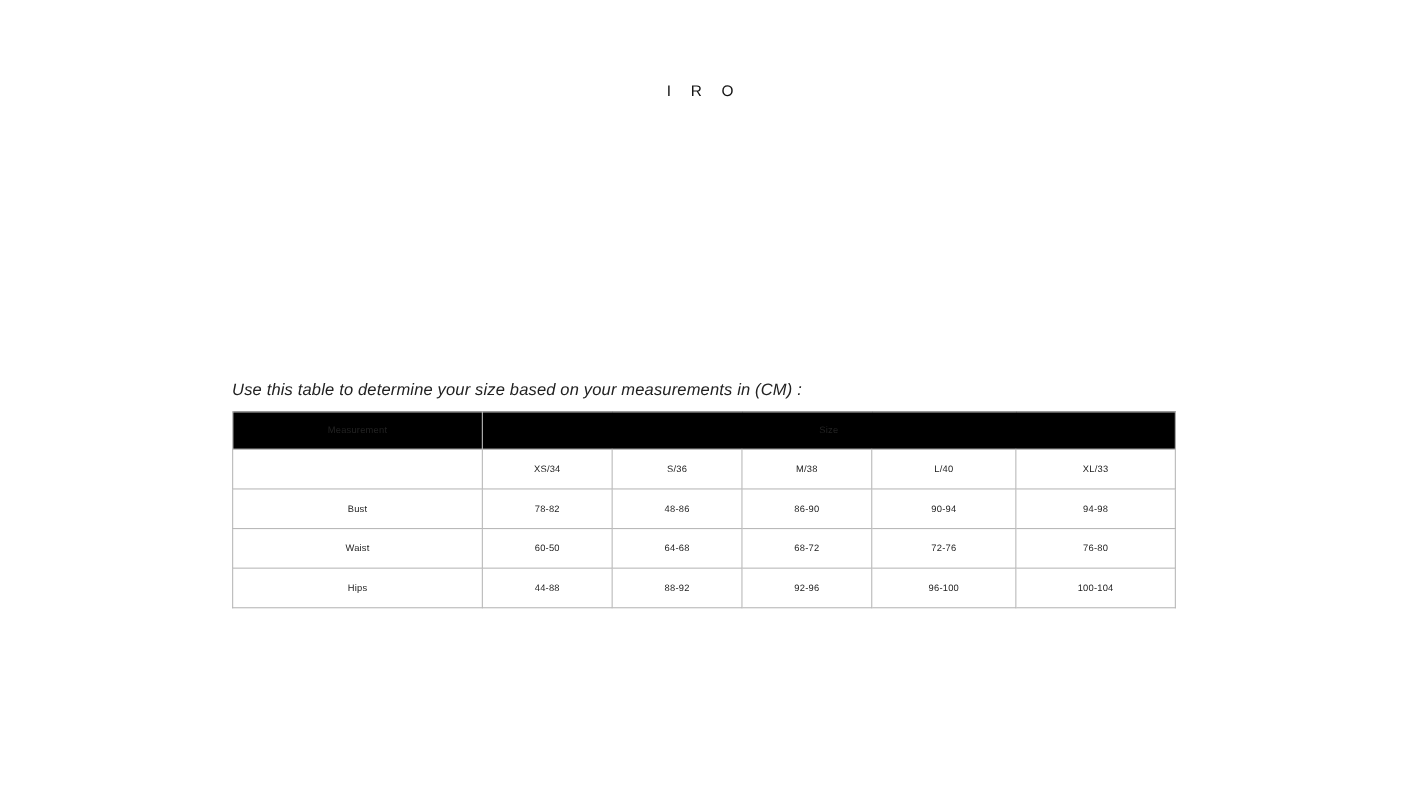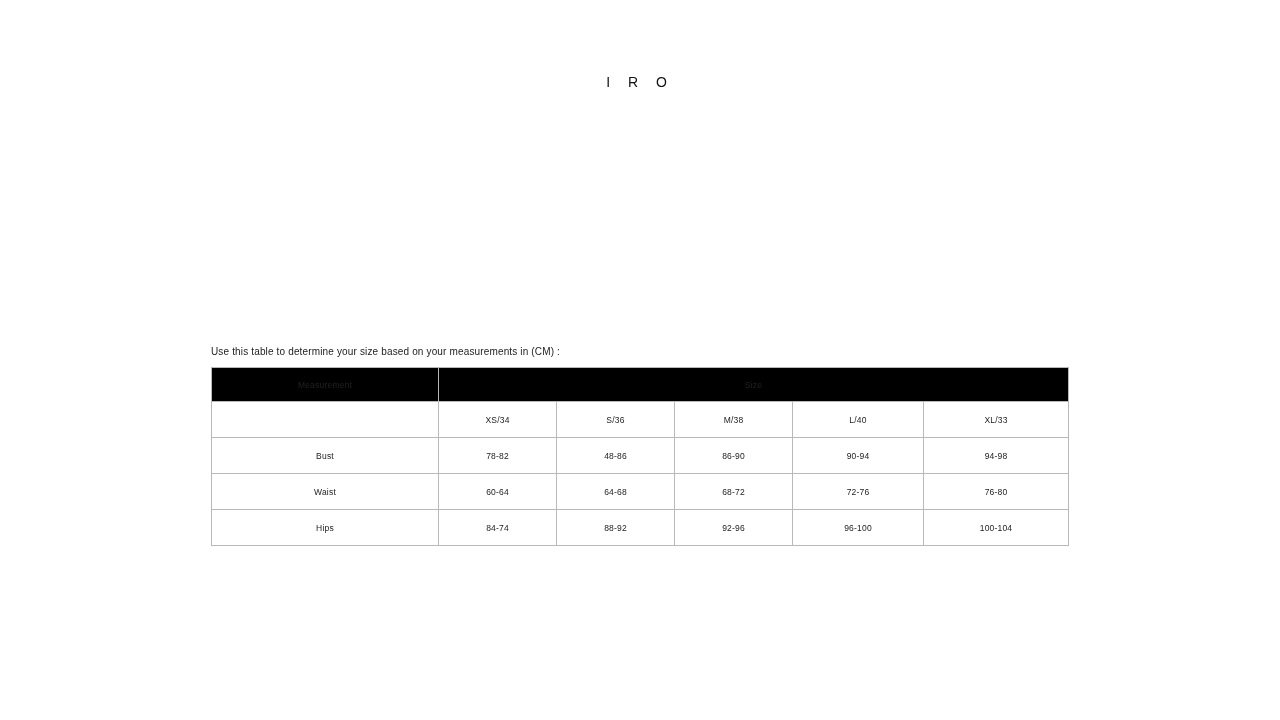--- a/index.html
+++ b/index.html
@@ -29,25 +29,26 @@
   }
 
   .content {
     position: absolute;
     left: 211px;
     top: 345px;
     width: 857px;
   }
 
   .intro-text {
-    font-size: 10px;
+    font-size: 15px;
     color: #222222;
     letter-spacing: 0.15px;
     margin: 0 0 9px 0;
     line-height: 1.3;
+    font-style: italic;
   }
 
   table.size-table {
     border-collapse: collapse;
     width: 857px;
     table-layout: fixed;
     border-radius: 14px;
   }
 
   table.size-table td,
@@ -119,29 +120,29 @@
       <tr class="body-row">
         <td class="row-label">Bust</td>
         <td>78-82</td>
         <td>48-86</td>
         <td>86-90</td>
         <td>90-94</td>
         <td>94-98</td>
       </tr>
       <tr class="body-row">
         <td class="row-label">Waist</td>
-        <td>60-64</td>
+        <td>60-50</td>
         <td>64-68</td>
         <td>68-72</td>
         <td>72-76</td>
         <td>76-80</td>
       </tr>
       <tr class="body-row">
         <td class="row-label">Hips</td>
-        <td>84-74</td>
+        <td>44-88</td>
         <td>88-92</td>
         <td>92-96</td>
         <td>96-100</td>
         <td>100-104</td>
       </tr>
     </tbody>
   </table>
 </div>
 
 </body></html>

